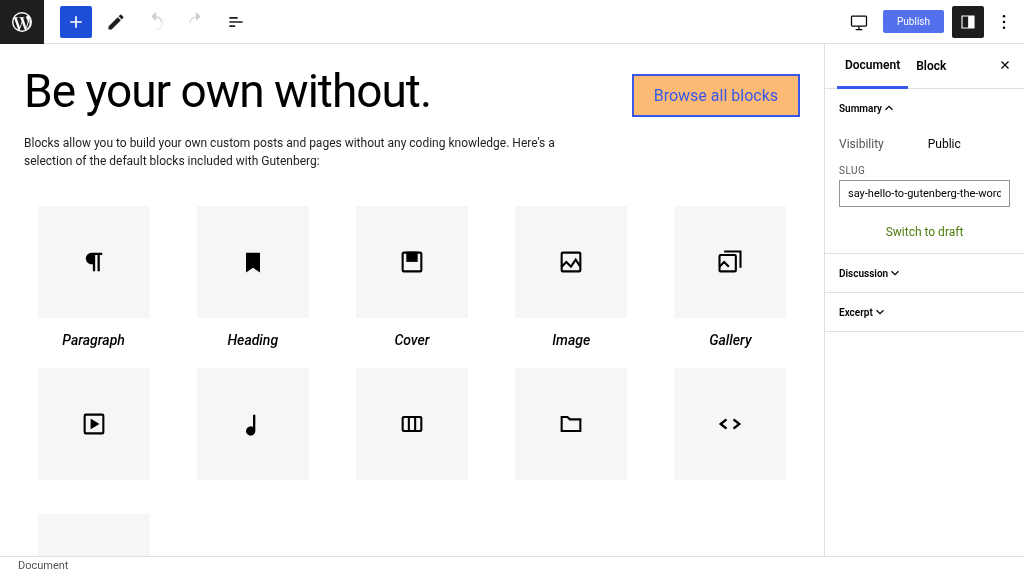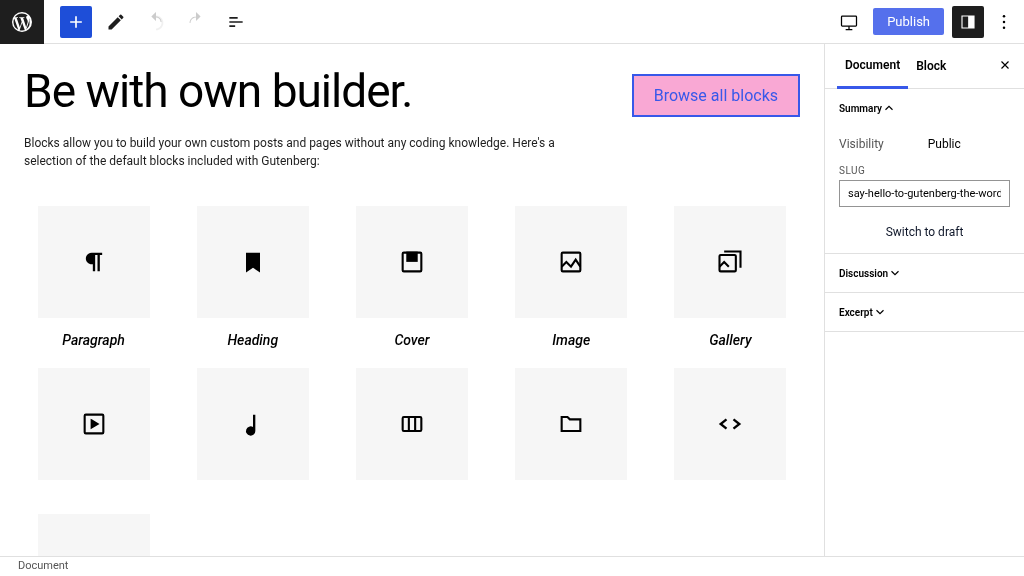--- a/index.html
+++ b/index.html
@@ -7,50 +7,50 @@
     
     .topbar { height: 44px; border-bottom: 1px solid #e0e0e0; display: flex; align-items: center; justify-content: space-between; }
     .topbar-left { display: flex; align-items: center; gap: 8px; }
     .wp-logo { width: 44px; height: 44px; background: #1e1e1e; display: flex; align-items: center; justify-content: center; }
     .wp-logo svg { width: 24px; height: 24px; fill: #fff; }
     .add-btn { width: 32px; height: 32px; background: #1e4ed8; color: #fff; border-radius: 2px; display: flex; align-items: center; justify-content: center; cursor: pointer; margin-left: 8px; }
     .toolbar-icon { width: 32px; height: 32px; display: flex; align-items: center; justify-content: center; cursor: pointer; color: #1e1e1e; }
     .toolbar-icon.disabled { color: #ccc; }
     .topbar-right { display: flex; align-items: center; gap: 8px; padding-right: 8px; }
     .view-btn { width: 32px; height: 32px; display: flex; align-items: center; justify-content: center; cursor: pointer; }
-    .publish-btn { background: #3858e9; color: #fff; padding: 6px 14px; border-radius: 2px; font-size: 13px; cursor: pointer; opacity: 0.85; }
+    .publish-btn { background: #3858e9; color: #fff; padding: 6px 14px; border-radius: 2px; font-size: 10px; cursor: pointer; opacity: 0.85; }
     .settings-btn { width: 32px; height: 32px; background: #1e1e1e; color: #fff; display: flex; align-items: center; justify-content: center; cursor: pointer; border-radius: 2px; }
     .more-btn { width: 24px; display: flex; align-items: center; justify-content: center; cursor: pointer; }
     
     .main { display: flex; height: calc(576px - 44px - 20px); }
     .content { flex: 1; padding: 20px 24px; overflow: hidden; }
     .content-header { display: flex; justify-content: space-between; align-items: flex-start; margin-bottom: 8px; }
     .title { font-size: 46px; font-weight: 400; letter-spacing: -1px; }
-    .browse-btn { border: 2px solid #3858e9; color: #3858e9; padding: 10px 20px; font-size: 16px; cursor: pointer; background: #f9a8d4; margin-top: 10px; }
+    .browse-btn { border: 2px solid #3858e9; color: #3858e9; padding: 10px 20px; font-size: 16px; cursor: pointer; background: #fdba74; margin-top: 10px; }
     .desc { font-size: 12px; color: #1e1e1e; max-width: 560px; margin-top: 16px; margin-bottom: 36px; line-height: 1.5; }
     
     .blocks-grid { display: grid; grid-template-columns: repeat(5, 1fr); gap: 20px; font-style: italic; }
     .block-item { display: flex; flex-direction: column; align-items: center; }
     .block-tile { width: 112px; height: 112px; background: #f6f6f6; display: flex; align-items: center; justify-content: center; }
     .block-tile svg { width: 28px; height: 28px; }
     .block-label { font-size: 14px; margin-top: 14px; font-weight: 500; text-align: center; }
     
     .sidebar { width: 200px; border-left: 1px solid #e0e0e0; font-size: 13px; }
     .tabs { display: flex; align-items: center; border-bottom: 1px solid #e0e0e0; padding: 0 12px; position: relative; }
     .tab { padding: 14px 8px; font-weight: 600; cursor: pointer; font-size: 12px; }
     .tab.active { border-bottom: 3px solid #3858e9; margin-bottom: -1px; }
     .close-x { margin-left: auto; cursor: pointer; font-size: 16px; }
     .panel { border-bottom: 1px solid #e0e0e0; }
     .panel-head { display: flex; justify-content: flex-start; align-items: center; padding: 12px 14px; font-weight: 600; cursor: pointer; font-size: 10px; }
     .panel-body { padding: 4px 14px 14px; }
     .meta-row { display: flex; gap: 44px; padding: 6px 0; font-size: 12px; }
     .meta-label { color: #555; }
     .slug-label { font-size: 10px; color: #555; text-transform: uppercase; letter-spacing: 0.5px; margin-top: 8px; margin-bottom: 4px; }
     .slug-input { width: 100%; padding: 6px 8px; border: 1px solid #949494; font-size: 11px; }
-    .switch-draft { text-align: center; color: #0f172a; font-size: 12px; margin-top: 18px; cursor: pointer; }
+    .switch-draft { text-align: center; color: #4d7c0f; font-size: 12px; margin-top: 18px; cursor: pointer; }
     
     .footer { height: 20px; border-top: 1px solid #e0e0e0; font-size: 11px; padding: 2px 18px; color: #555; }
     .chev { width: 14px; height: 14px; }
   </style>
 </head>
 <body>
 
 <div class="topbar">
   <div class="topbar-left">
     <div class="wp-logo">
@@ -105,21 +105,21 @@
           <circle cx="12" cy="12" r="1.5"></circle>
           <circle cx="12" cy="19" r="1.5"></circle>
         </svg>
     </div>
   </div>
 </div>
 
 <div class="main">
   <div class="content">
     <div class="content-header">
-      <h1 class="title">Be with own builder.</h1>
+      <h1 class="title">Be your own without.</h1>
       <button class="browse-btn">Browse all blocks</button>
     </div>
     <p class="desc">Blocks allow you to build your own custom posts and pages without any coding knowledge. Here's a selection of the default blocks included with Gutenberg:</p>
 
     <div class="blocks-grid">
 
       <div class="block-item">
         <div class="block-tile">
             <svg viewBox="0 0 24 24" fill="currentColor">
               <path d="M10 4c-2.76 0-5 2.24-5 5s2.24 5 5 5h1v6h2V6h2v14h2V6h2V4h-9z"></path>

